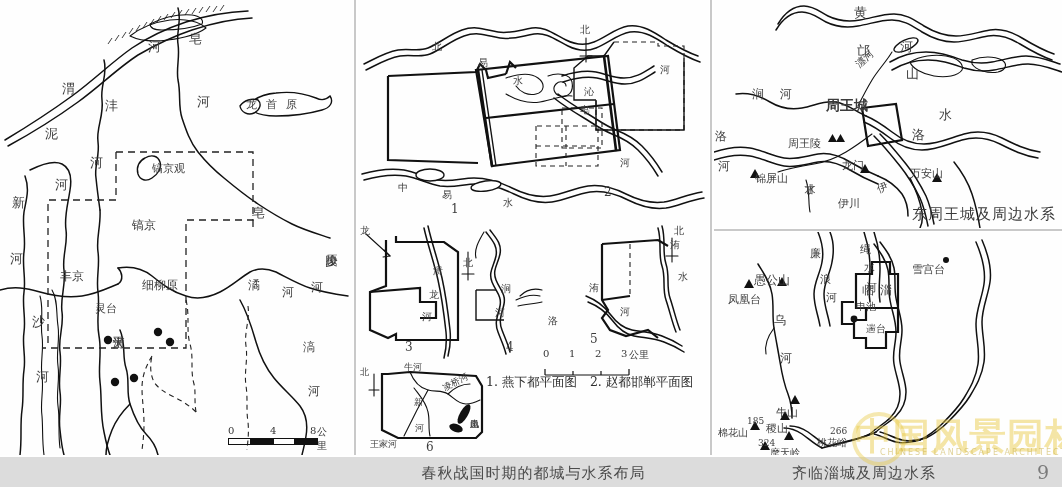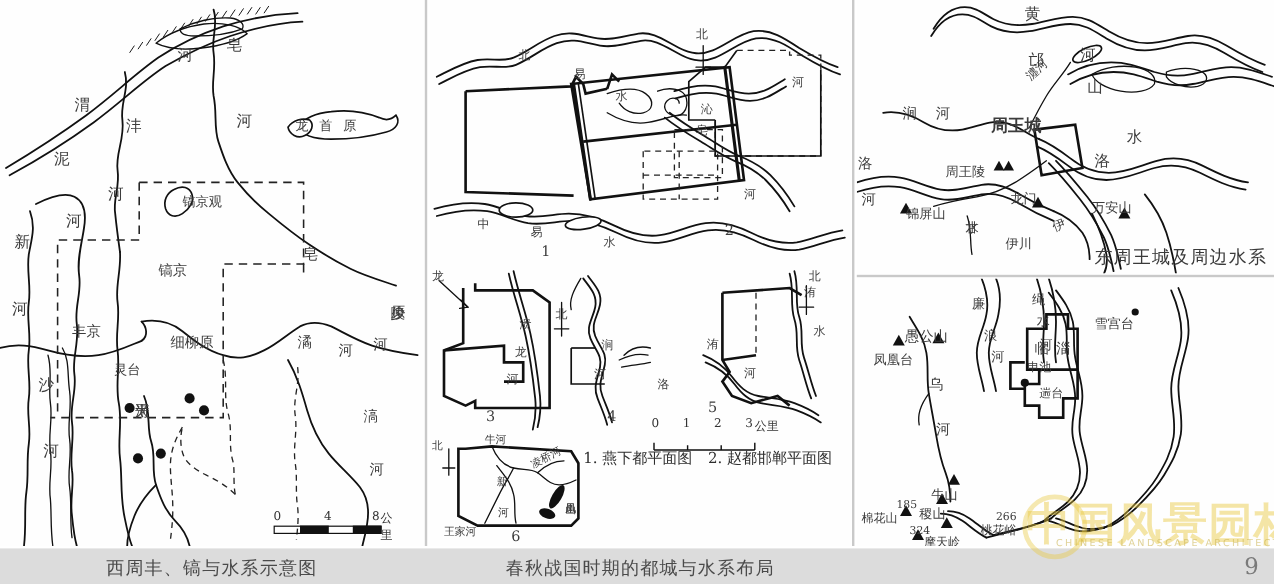--- a/index.html
+++ b/index.html
@@ -476,22 +476,22 @@
     <div class="lab s9" style="left:68px;top:195px;margin-left:48px;">266</div>
     <div class="lab s10" style="left:56px;top:216px;">摩天岭</div>
     <div class="lab s9" style="left:44px;top:207px;">324</div>
   </div>
 
   <div class="vsep a"></div>
   <div class="vsep b"></div>
   <div class="hsep a"></div>
 
   <div class="capbar"></div>
-  <div class="caption cap1">西周丰、镐与水系示意图</div>
   <div class="caption cap2">春秋战国时期的都城与水系布局</div>
+  <div class="caption cap3">齐临淄城及周边水系</div>
   <div class="pageno">9</div>
 
   <div class="lab s14" style="left:912px;top:207px;font-size:15px;color:#3a3a3a;letter-spacing:1px;">东周王城及周边水系</div>
 
   <div class="wmcircle"></div>
   <div class="wm">中国风景园林网</div>
   <div class="wm2">CHINESE LANDSCAPE ARCHITECTURE</div>
 
 </div>
 

